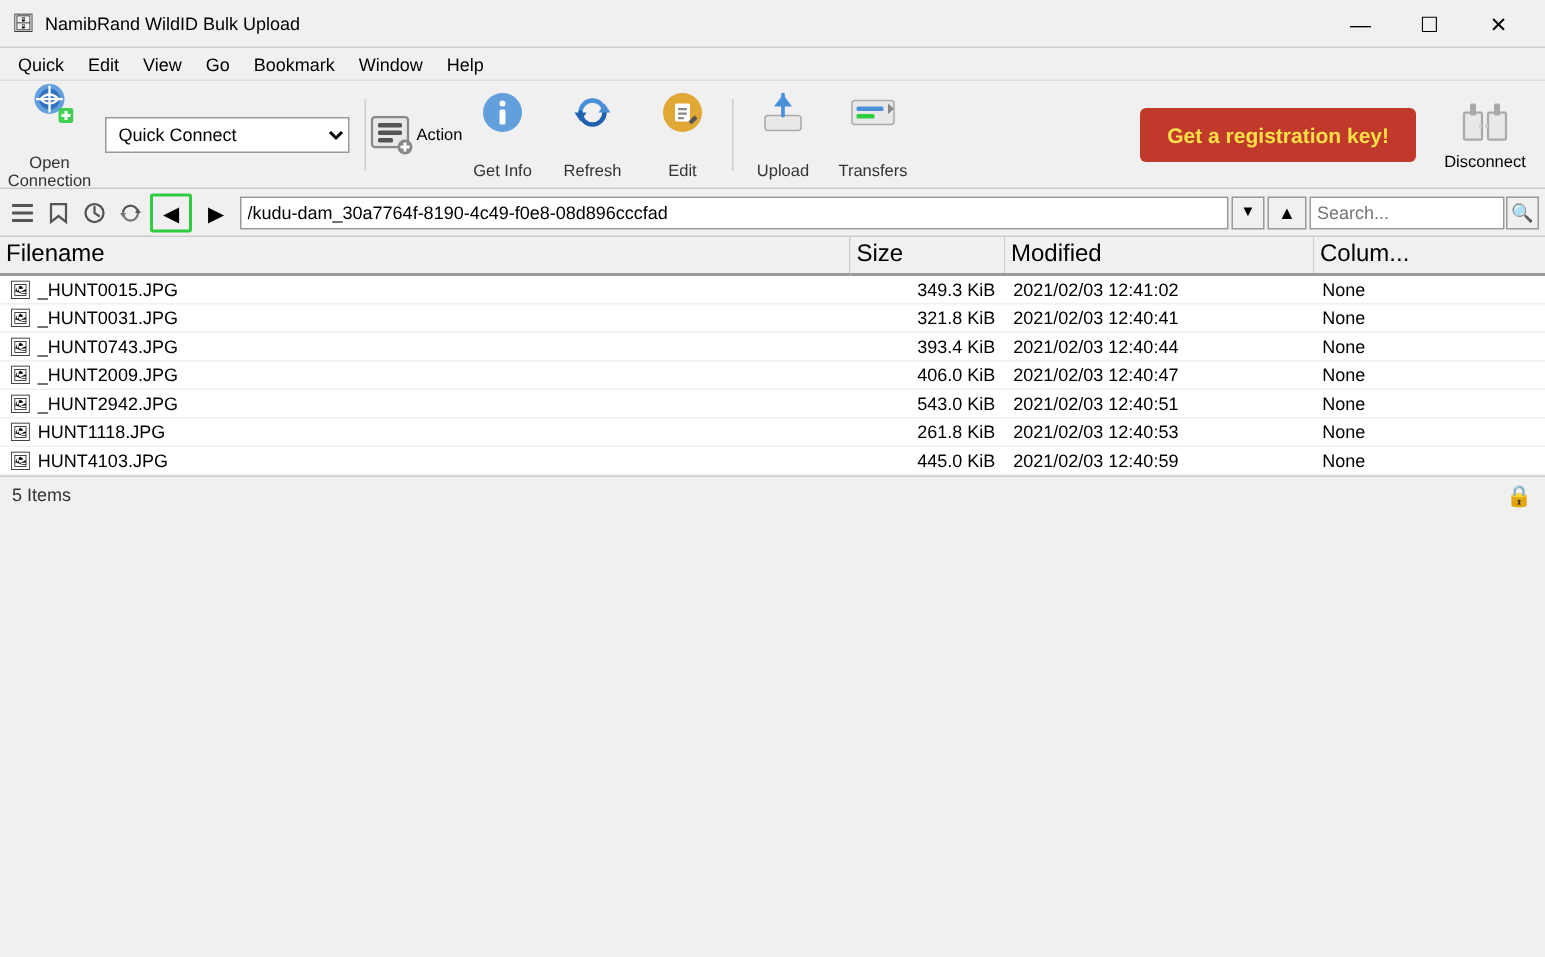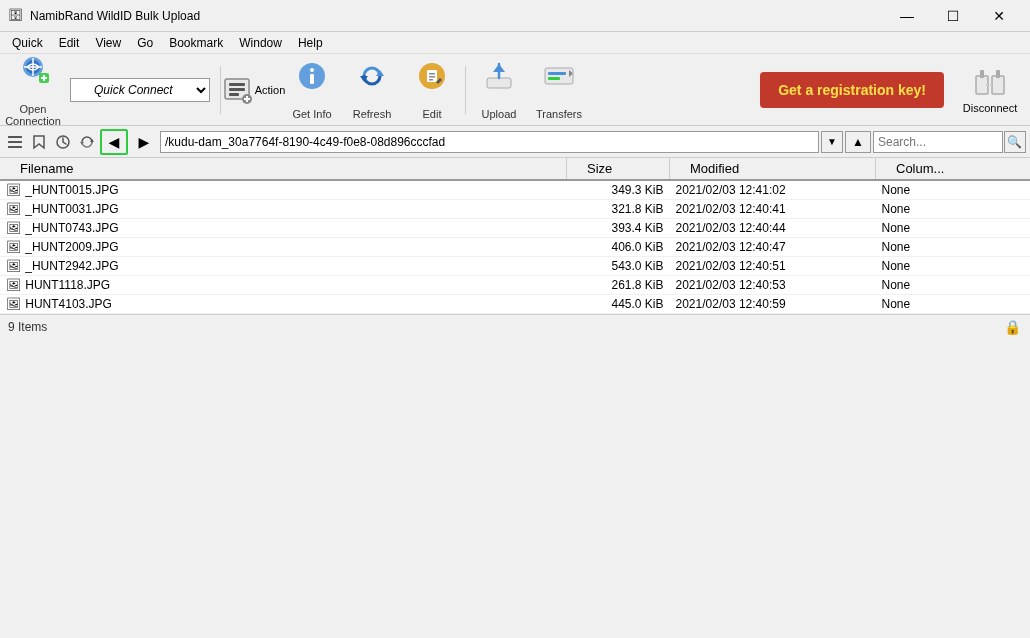--- a/index.html
+++ b/index.html
@@ -55,24 +55,23 @@
       font-size: 11px; gap: 14px;
       border-radius: 3px;
     }
     .toolbar-btn .icon { font-size: 24px; line-height: 1; }
     .toolbar-btn .label { font-size: 11px; color: #333; }
 
     .quick-connect-group {
       display: flex; flex-direction: column; align-items: flex-start; margin: 0 6px;
     }
     .quick-connect-select {
-      width: 140px; height: 24px; font-size: 12px;
+      width: 163px; height: 24px; font-size: 12px;
       border: 1px solid #999; background: white;
-      padding: 2px 19px;
-      font-style: italic;
+      padding: 2px 4px;
     }
 
     .action-btn {
       display: flex; flex-direction: row; align-items: center; justify-content: center;
       width: 56px; height: 64px;
       background: transparent; border: none; cursor: pointer;
       font-size: 11px; gap: 2px; border-radius: 3px;
     }
 
     .registration-btn {
@@ -174,25 +173,25 @@
     .file-table {
       width: 100%;
       border-collapse: collapse;
     }
     .file-table thead {
       background: #f0f0f0;
       position: sticky; top: 0;
     }
     .file-table th {
       text-align: left;
-      padding: 3px 20px;
+      padding: 3px 4px;
       border-right: 1px solid #ccc;
       border-bottom: 2px solid #999;
       font-weight: normal;
-      font-size: 13px;
+      font-size: 16px;
       cursor: pointer;
       user-select: none;
     }
     .file-table th:last-child { border-right: none; margin-left: 33px; }
     .file-table td {
       padding: 2px 6px;
       border-bottom: 1px solid #f0f0f0;
       font-size: 12px;
     }
     .col-name { width: 55%; }
@@ -462,17 +461,17 @@
           <td><span class="file-icon">🖼</span>HUNT4103.JPG</td>
           <td style="text-align: right;">445.0 KiB</td>
           <td>2021/02/03 12:40:59</td>
           <td>None</td>
         </tr>
       </tbody>
   </table>
 </div>
 
 <div class="status-bar">
-  <span class="status-text">9 Items</span>
+  <span class="status-text">5 Items</span>
   <div class="status-icons">
     <span class="lock-icon">🔒</span>
   </div>
 </div>
 
 </body></html>

